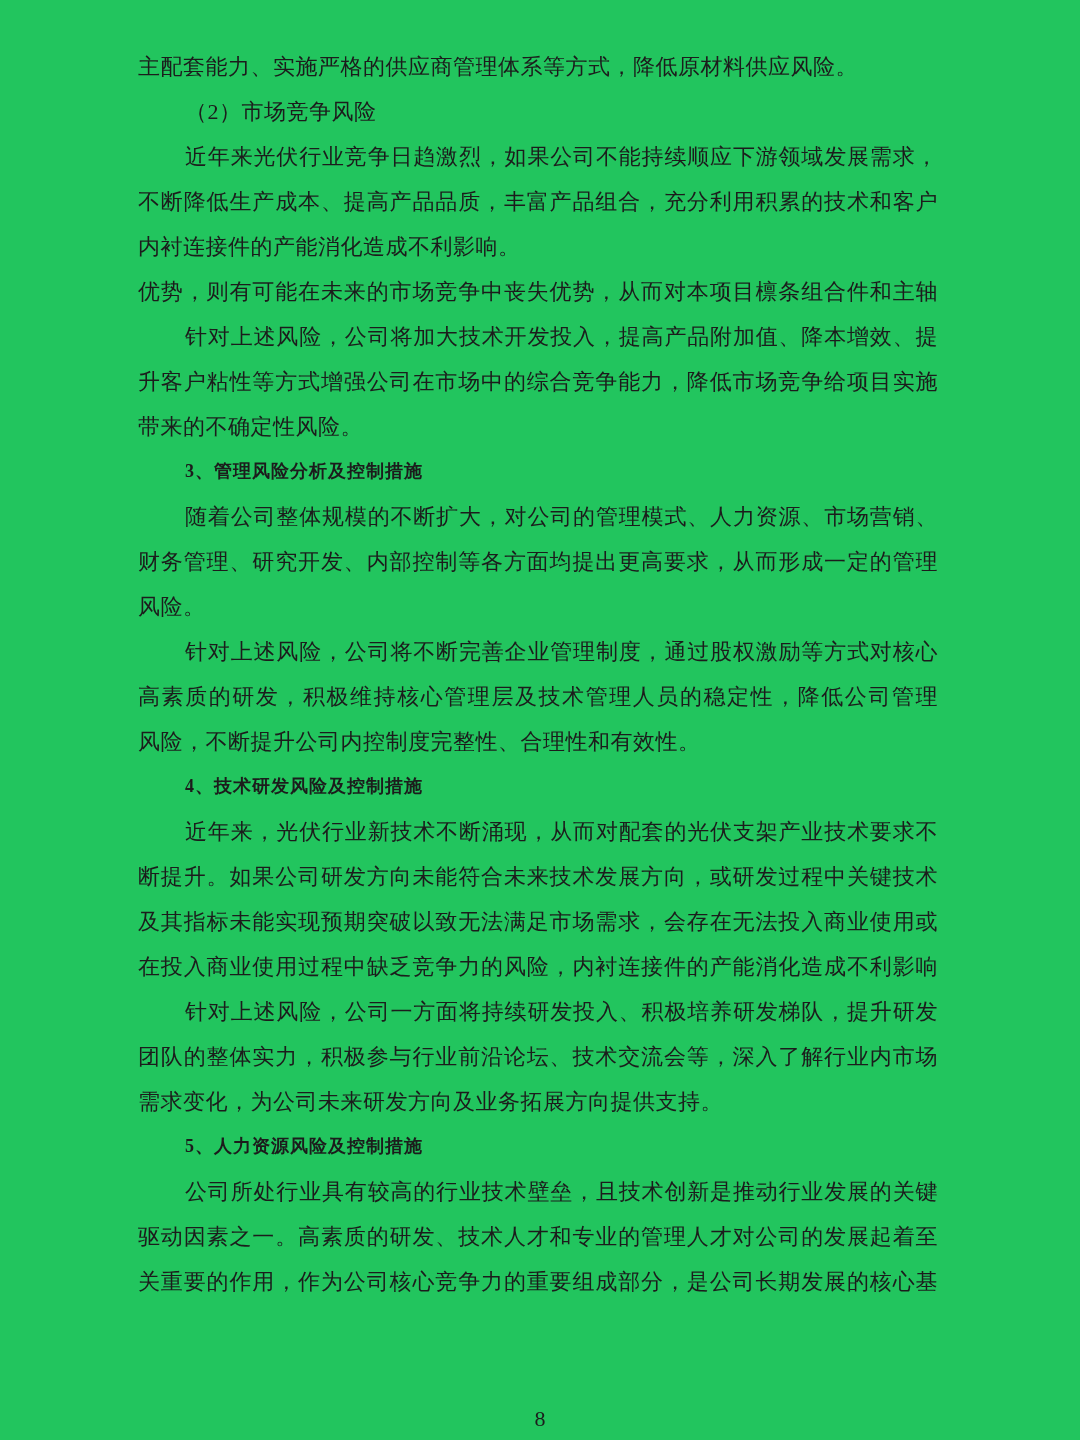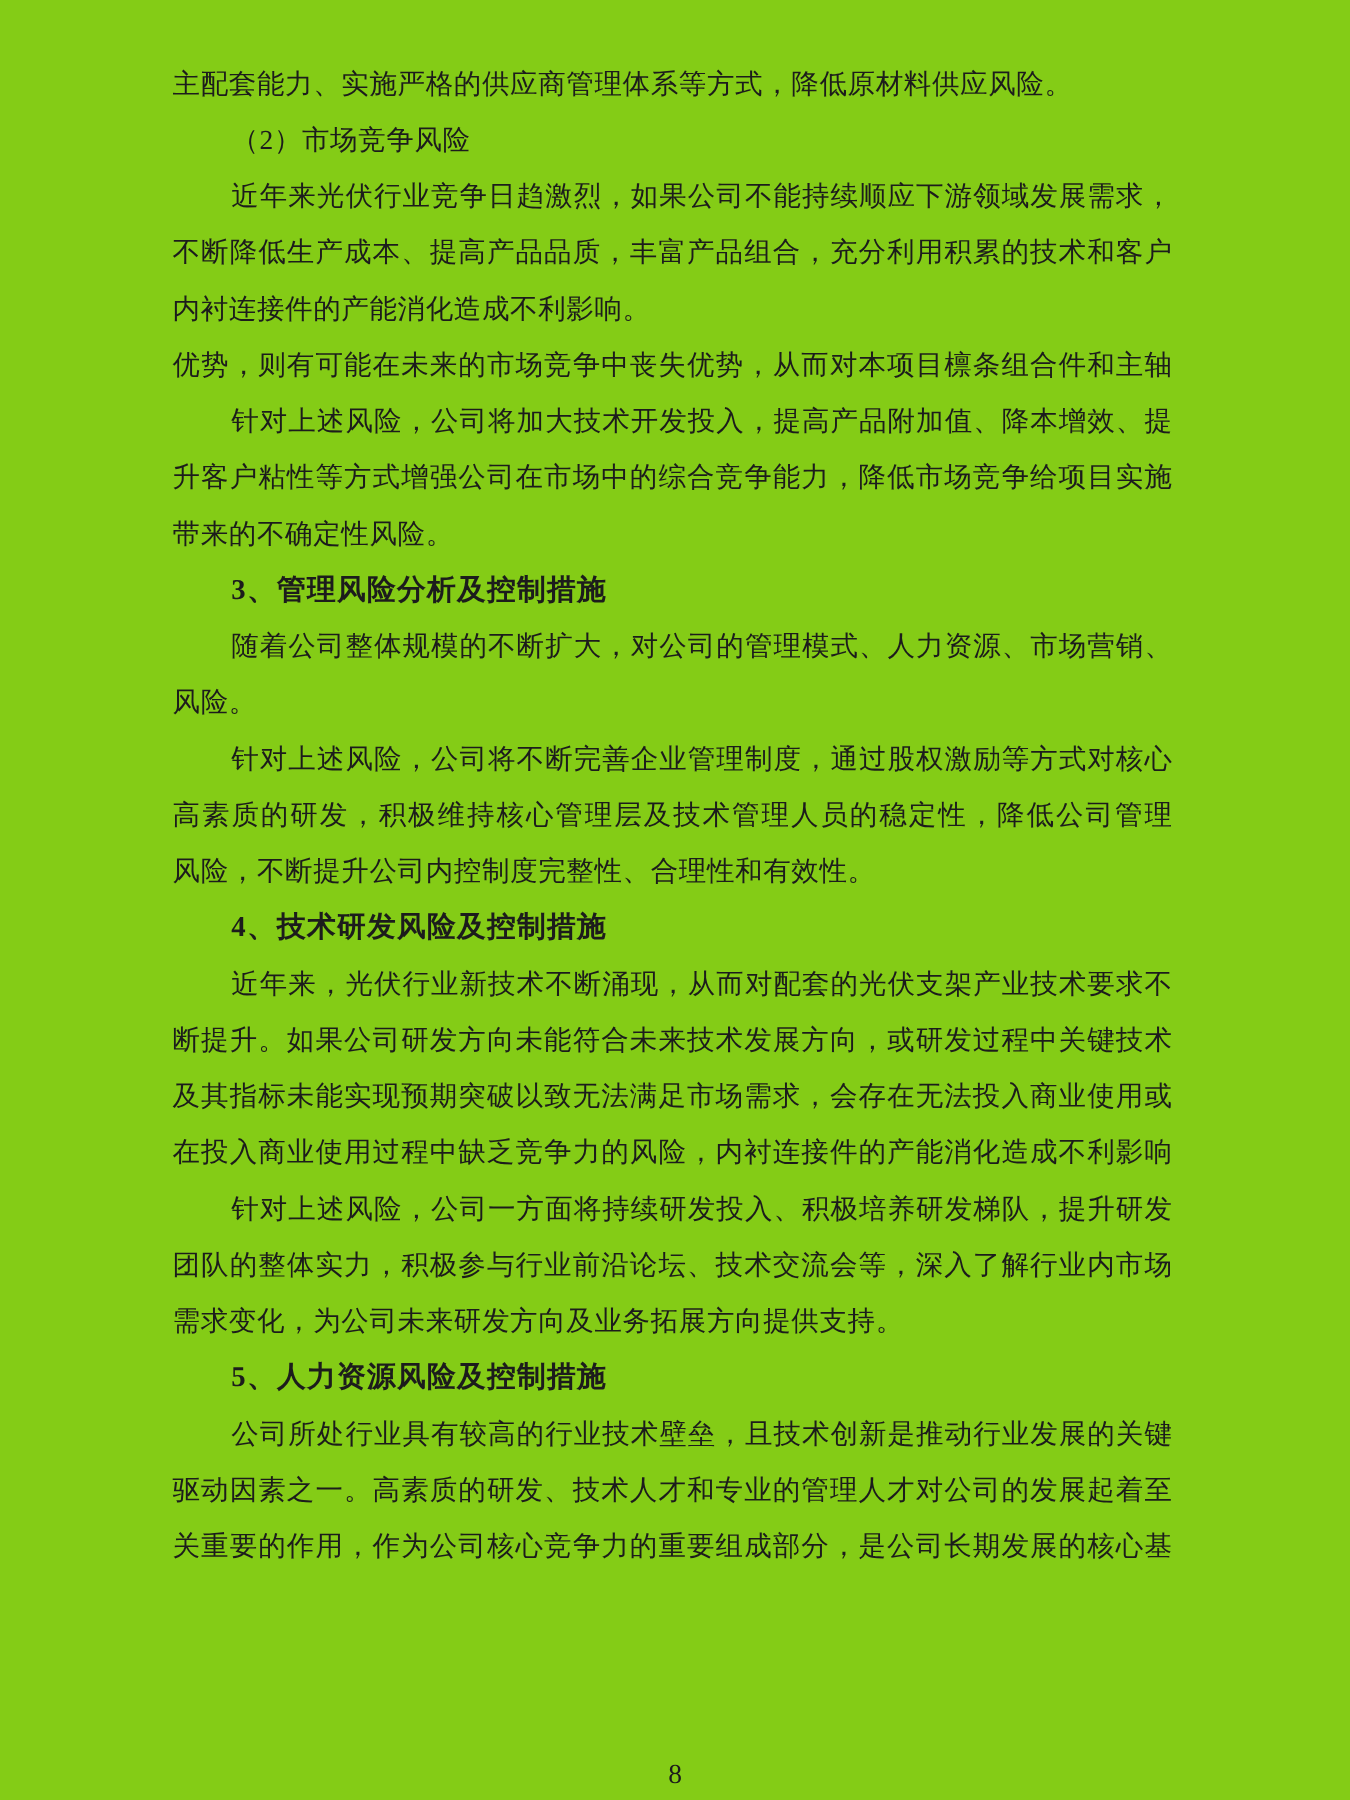--- a/index.html
+++ b/index.html
@@ -5,21 +5,21 @@
   * { margin: 0; padding: 0; box-sizing: border-box; }
   html, body {
     width: 1080px;
     background: #ffffff;
     font-family: "Liberation Serif", "DejaVu Serif", serif;
   }
   .page {
     position: relative;
     width: 1080px;
     height: 1440px;
-    background: #84cc16;
+    background: #22c55e;
     overflow: hidden;
   }
   .text-block {
     position: absolute;
     top: 44px;
     left: 138px;
     width: 800px;
     color: #1c1c1c;
   }
   .line {
@@ -34,21 +34,21 @@
   }
   .line.fill {
     white-space: normal;
     text-align-last: justify;
   }
   .line.indent {
     text-indent: 47px;
   }
   .line.heading {
     font-weight: bold;
-    font-size: 23px;
+    font-size: 18px;
     letter-spacing: 1px;
   }
   .page-footer {
     position: absolute;
     top: 1398px;
     left: 0;
     width: 1080px;
     height: 42px;
     line-height: 42px;
     text-align: center;
@@ -66,20 +66,21 @@
       <div class="line indent">（2）市场竞争风险</div>
       <div class="line indent fill">近年来光伏行业竞争日趋激烈，如果公司不能持续顺应下游领域发展需求，</div>
       <div class="line fill">不断降低生产成本、提高产品品质，丰富产品组合，充分利用积累的技术和客户</div>
       <div class="line">内衬连接件的产能消化造成不利影响。</div>
       <div class="line fill">优势，则有可能在未来的市场竞争中丧失优势，从而对本项目檩条组合件和主轴</div>
       <div class="line indent fill">针对上述风险，公司将加大技术开发投入，提高产品附加值、降本增效、提</div>
       <div class="line fill">升客户粘性等方式增强公司在市场中的综合竞争能力，降低市场竞争给项目实施</div>
       <div class="line">带来的不确定性风险。</div>
       <div class="line heading indent">3、管理风险分析及控制措施</div>
       <div class="line indent fill">随着公司整体规模的不断扩大，对公司的管理模式、人力资源、市场营销、</div>
+      <div class="line fill">财务管理、研究开发、内部控制等各方面均提出更高要求，从而形成一定的管理</div>
       <div class="line">风险。</div>
       <div class="line indent fill">针对上述风险，公司将不断完善企业管理制度，通过股权激励等方式对核心</div>
       <div class="line fill">高素质的研发，积极维持核心管理层及技术管理人员的稳定性，降低公司管理</div>
       <div class="line">风险，不断提升公司内控制度完整性、合理性和有效性。</div>
       <div class="line heading indent">4、技术研发风险及控制措施</div>
       <div class="line indent fill">近年来，光伏行业新技术不断涌现，从而对配套的光伏支架产业技术要求不</div>
       <div class="line fill">断提升。如果公司研发方向未能符合未来技术发展方向，或研发过程中关键技术</div>
       <div class="line fill">及其指标未能实现预期突破以致无法满足市场需求，会存在无法投入商业使用或</div>
       <div class="line fill">在投入商业使用过程中缺乏竞争力的风险，内衬连接件的产能消化造成不利影响</div>
       <div class="line indent fill">针对上述风险，公司一方面将持续研发投入、积极培养研发梯队，提升研发</div>

